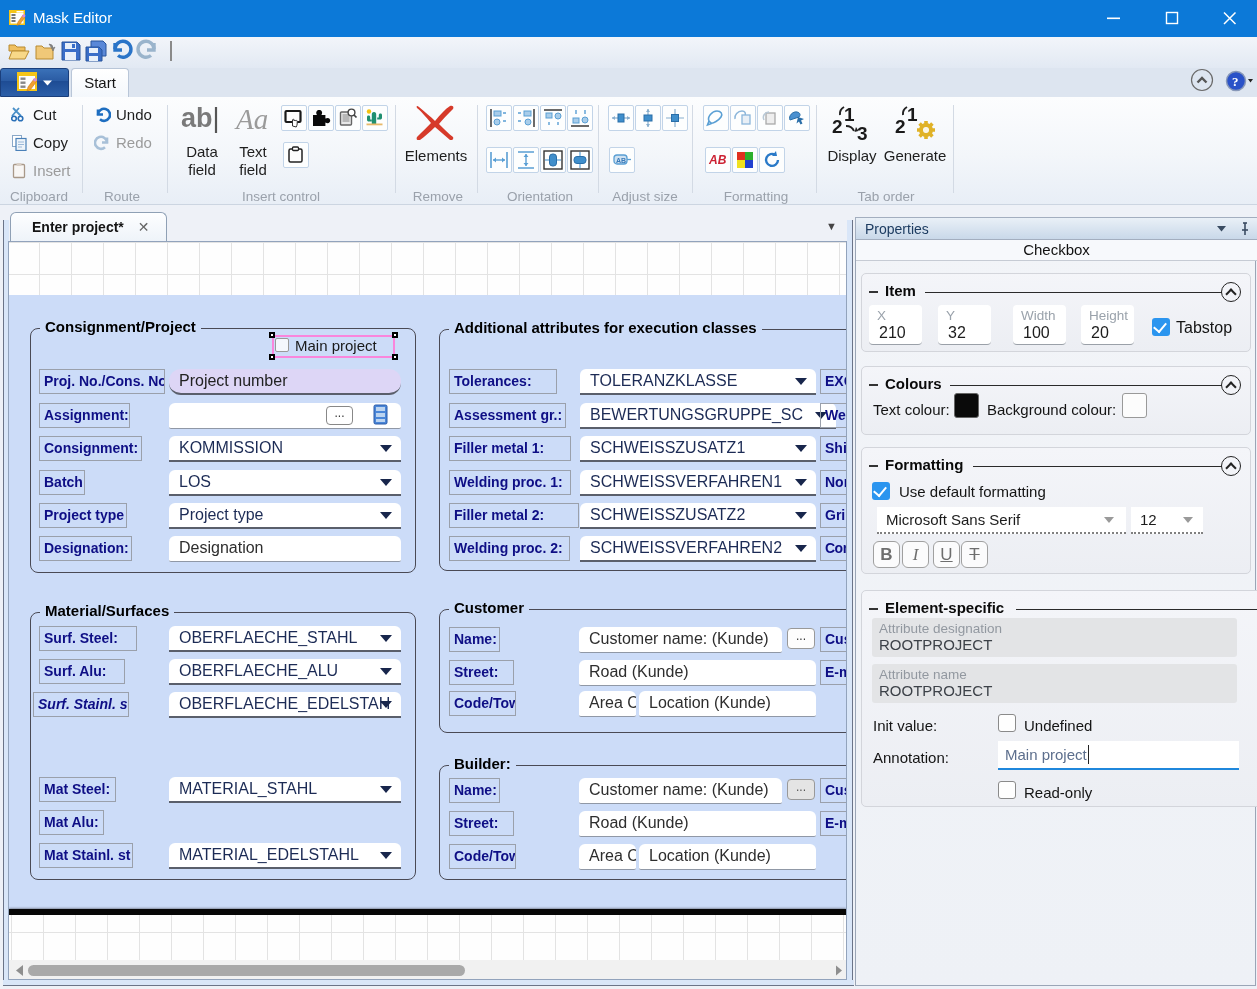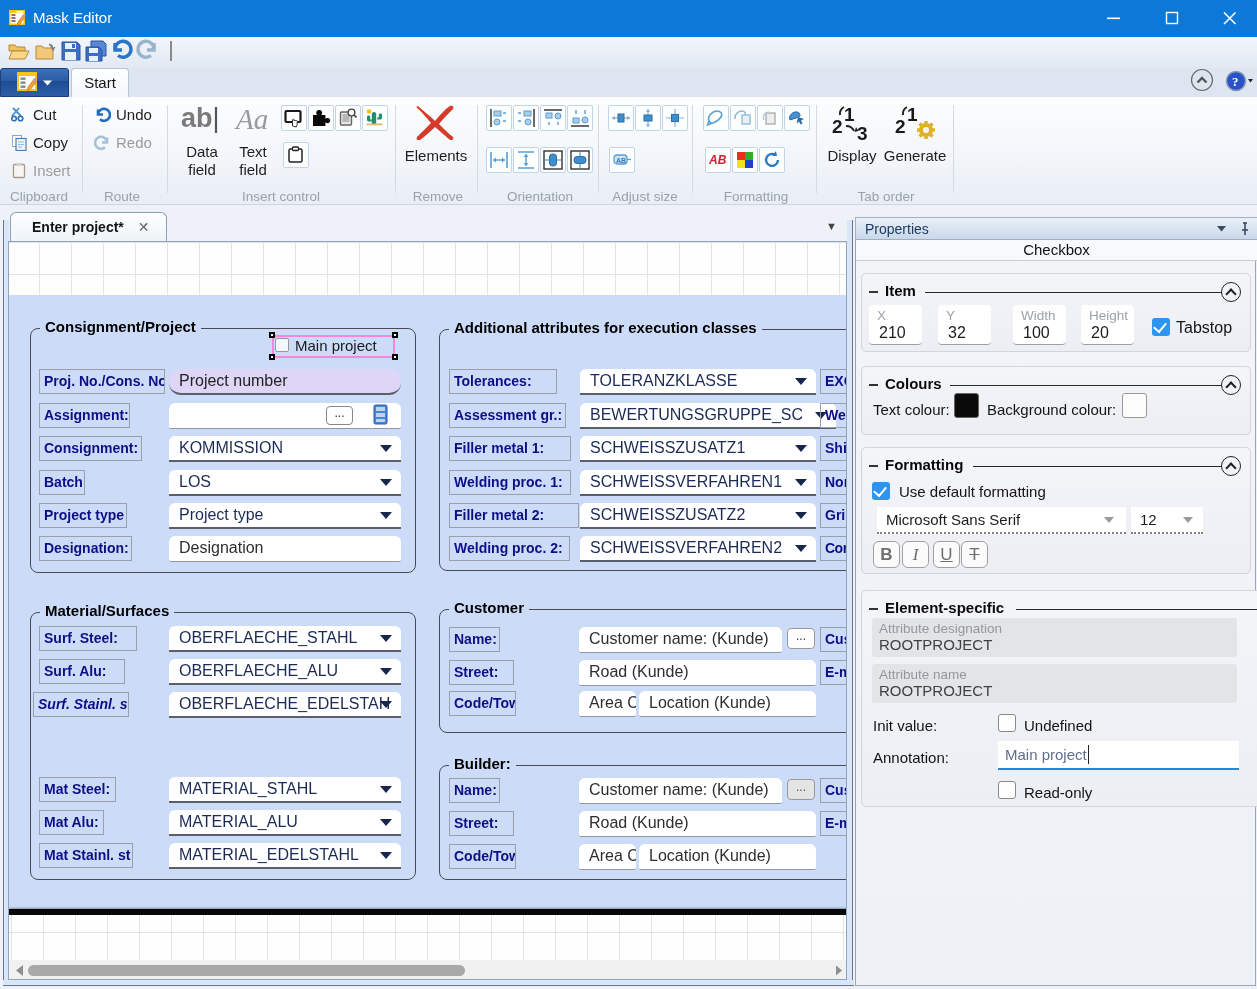--- a/index.html
+++ b/index.html
@@ -480,21 +480,20 @@
       </div>
     <div class="lbl" style="left:30px;top:331px;width:98px;">Surf. Steel:</div>
     <div class="dd" style="left:160px;top:331px;width:232px;">OBERFLAECHE_STAHL</div>
     <div class="lbl" style="left:30px;top:364px;width:86px;">Surf. Alu:</div>
     <div class="dd" style="left:160px;top:364px;width:232px;">OBERFLAECHE_ALU</div>
     <div class="lbl" style="left:24px;top:397px;width:96px;font-style:italic;">Surf. Stainl. st.:</div>
     <div class="dd" style="left:160px;top:397px;width:232px;">OBERFLAECHE_EDELSTAH</div>
     <div class="lbl" style="left:30px;top:482px;width:77px;">Mat Steel:</div>
     <div class="dd" style="left:160px;top:482px;width:232px;">MATERIAL_STAHL</div>
     <div class="lbl" style="left:30px;top:515px;width:65px;">Mat Alu:</div>
-    <div class="dd" style="left:160px;top:515px;width:232px;">MATERIAL_ALU</div>
     <div class="lbl" style="left:30px;top:548px;width:94px;">Mat Stainl. st</div>
     <div class="dd" style="left:160px;top:548px;width:232px;">MATERIAL_EDELSTAHL</div>
 
     <div class="grp" style="left:430px;top:314px;width:445px;height:124px;">
         <span>Customer</span>
       </div>
     <div class="lbl" style="left:440px;top:332px;width:51px;">Name:</div>
     <div class="fld" style="left:570px;top:332px;width:203px;">Customer name: (Kunde)</div>
     <div class="abs" style="left:778px;top:333px;width:28px;height:21px;background:#fdfdfd;border:1px solid #999;border-radius:4px;color:#333;font-size:12px;text-align:center;line-height:14px;">...</div>
     <div class="lbl" style="left:811px;top:332px;width:60px;">Customer</div>

